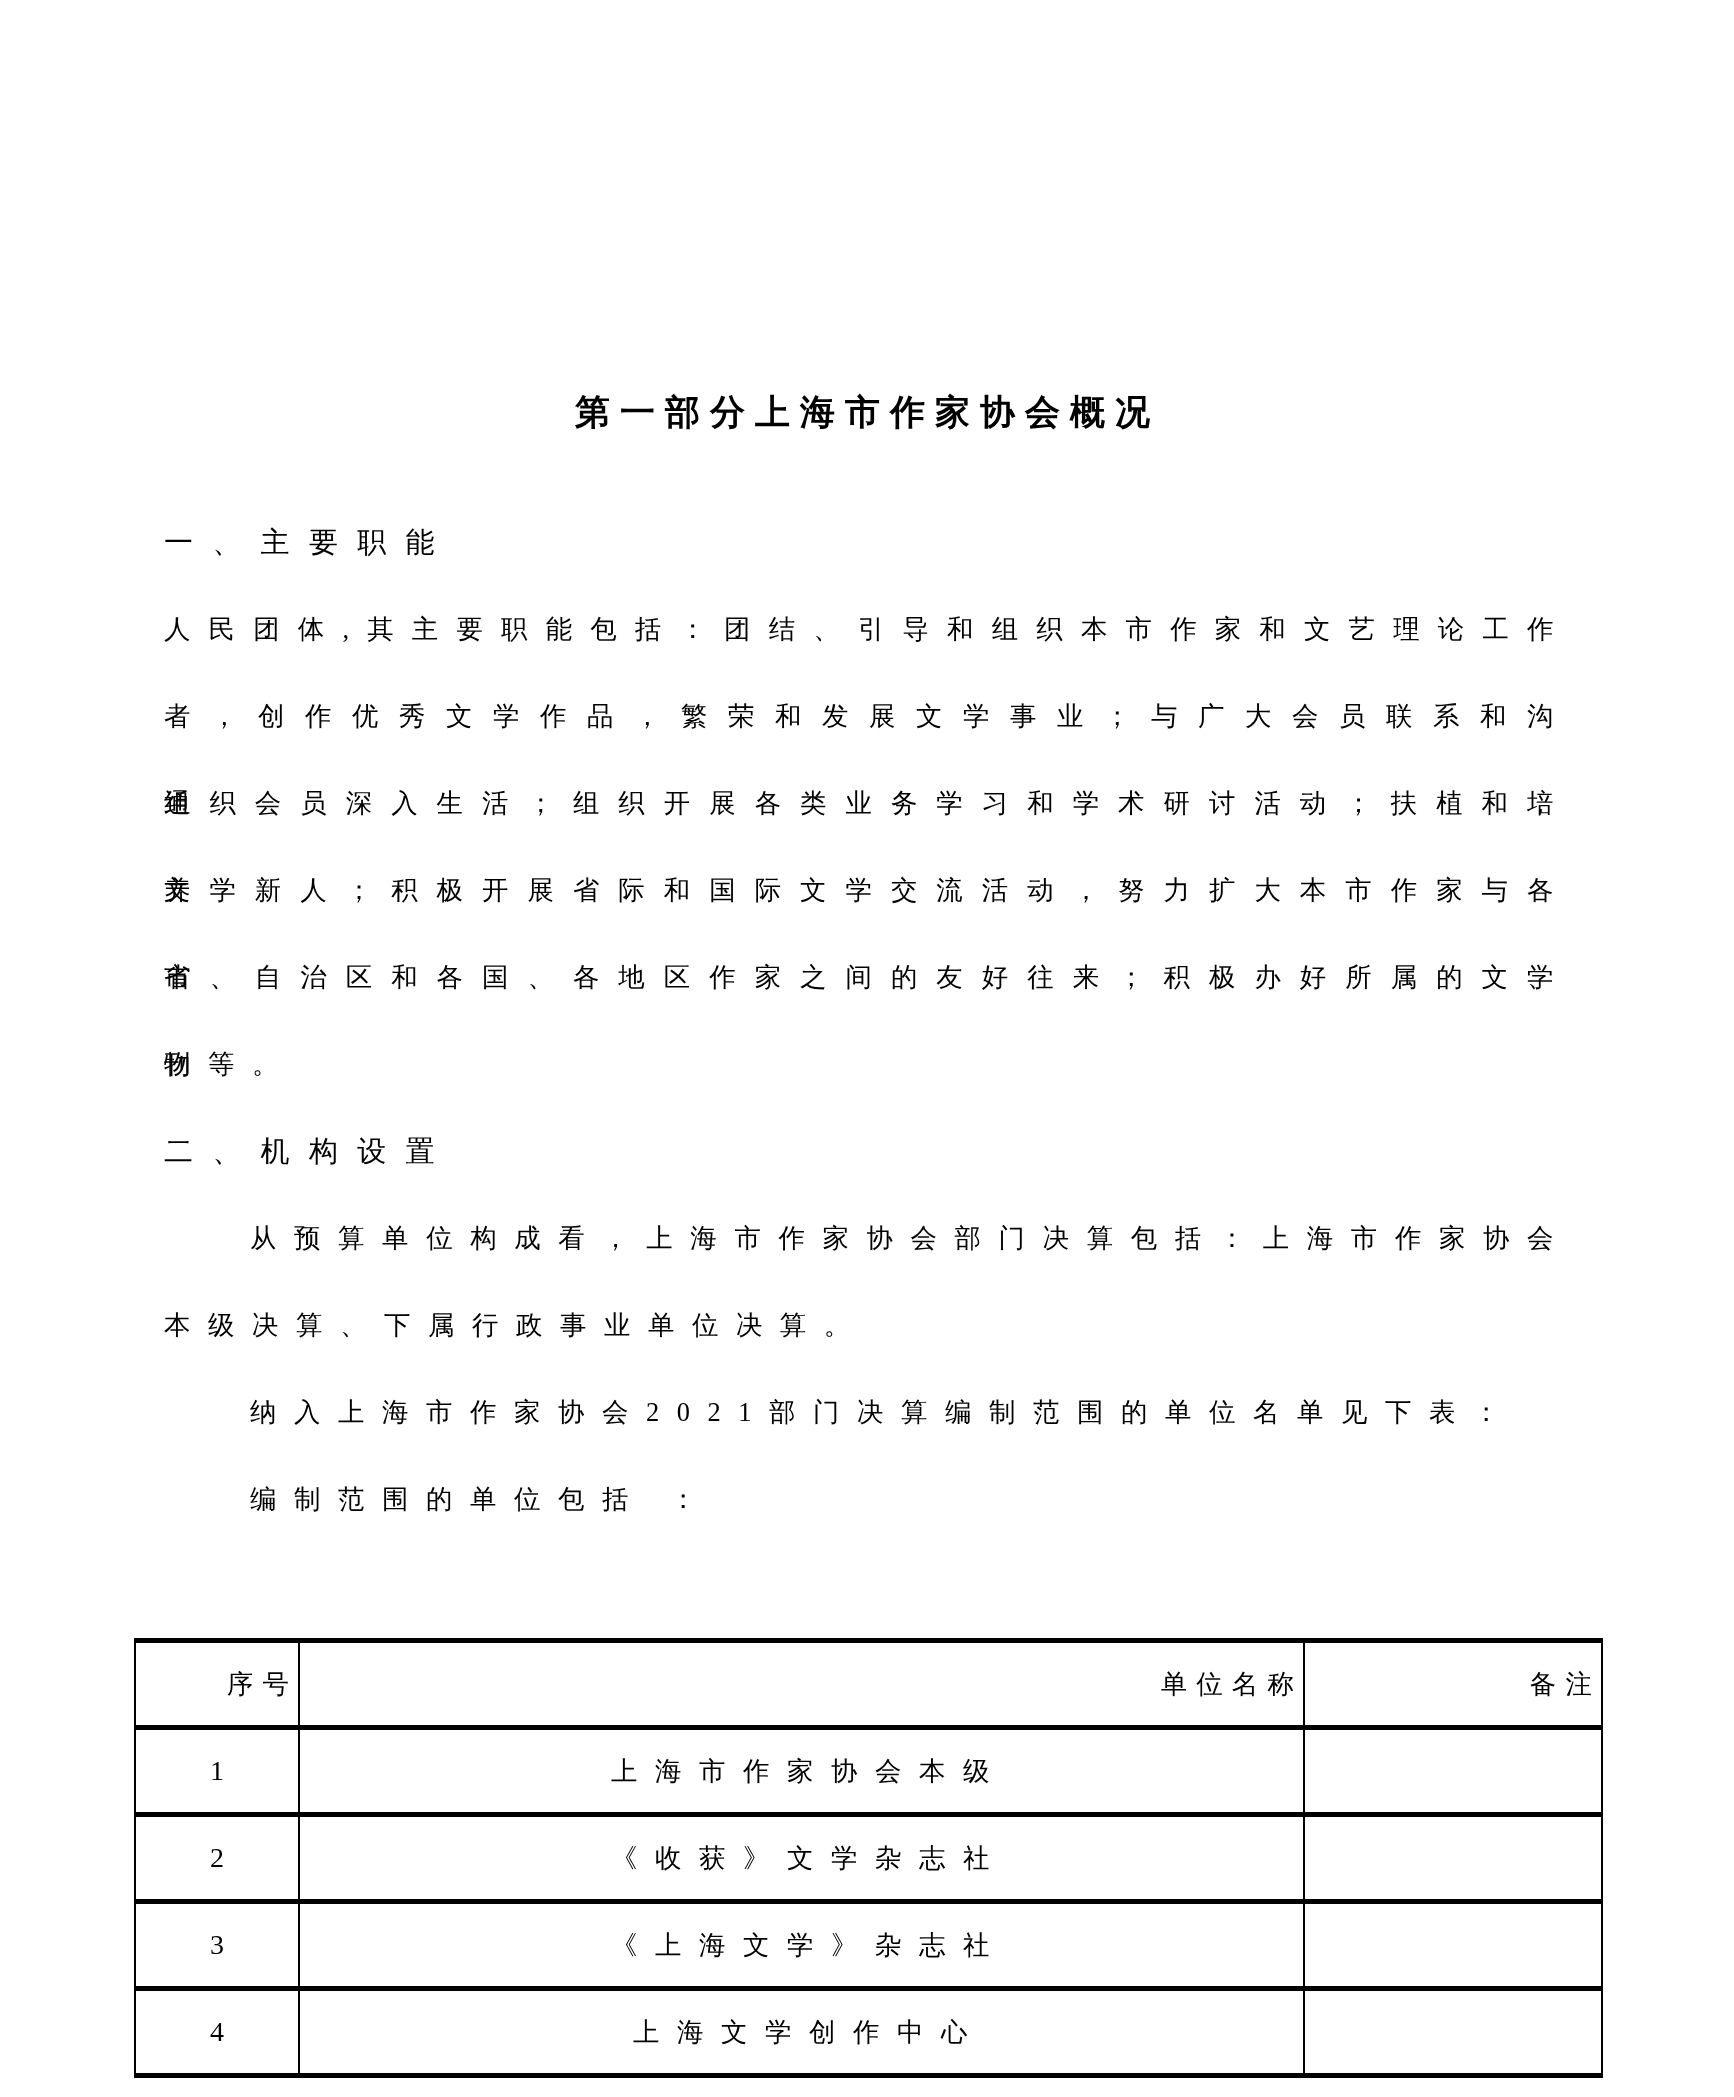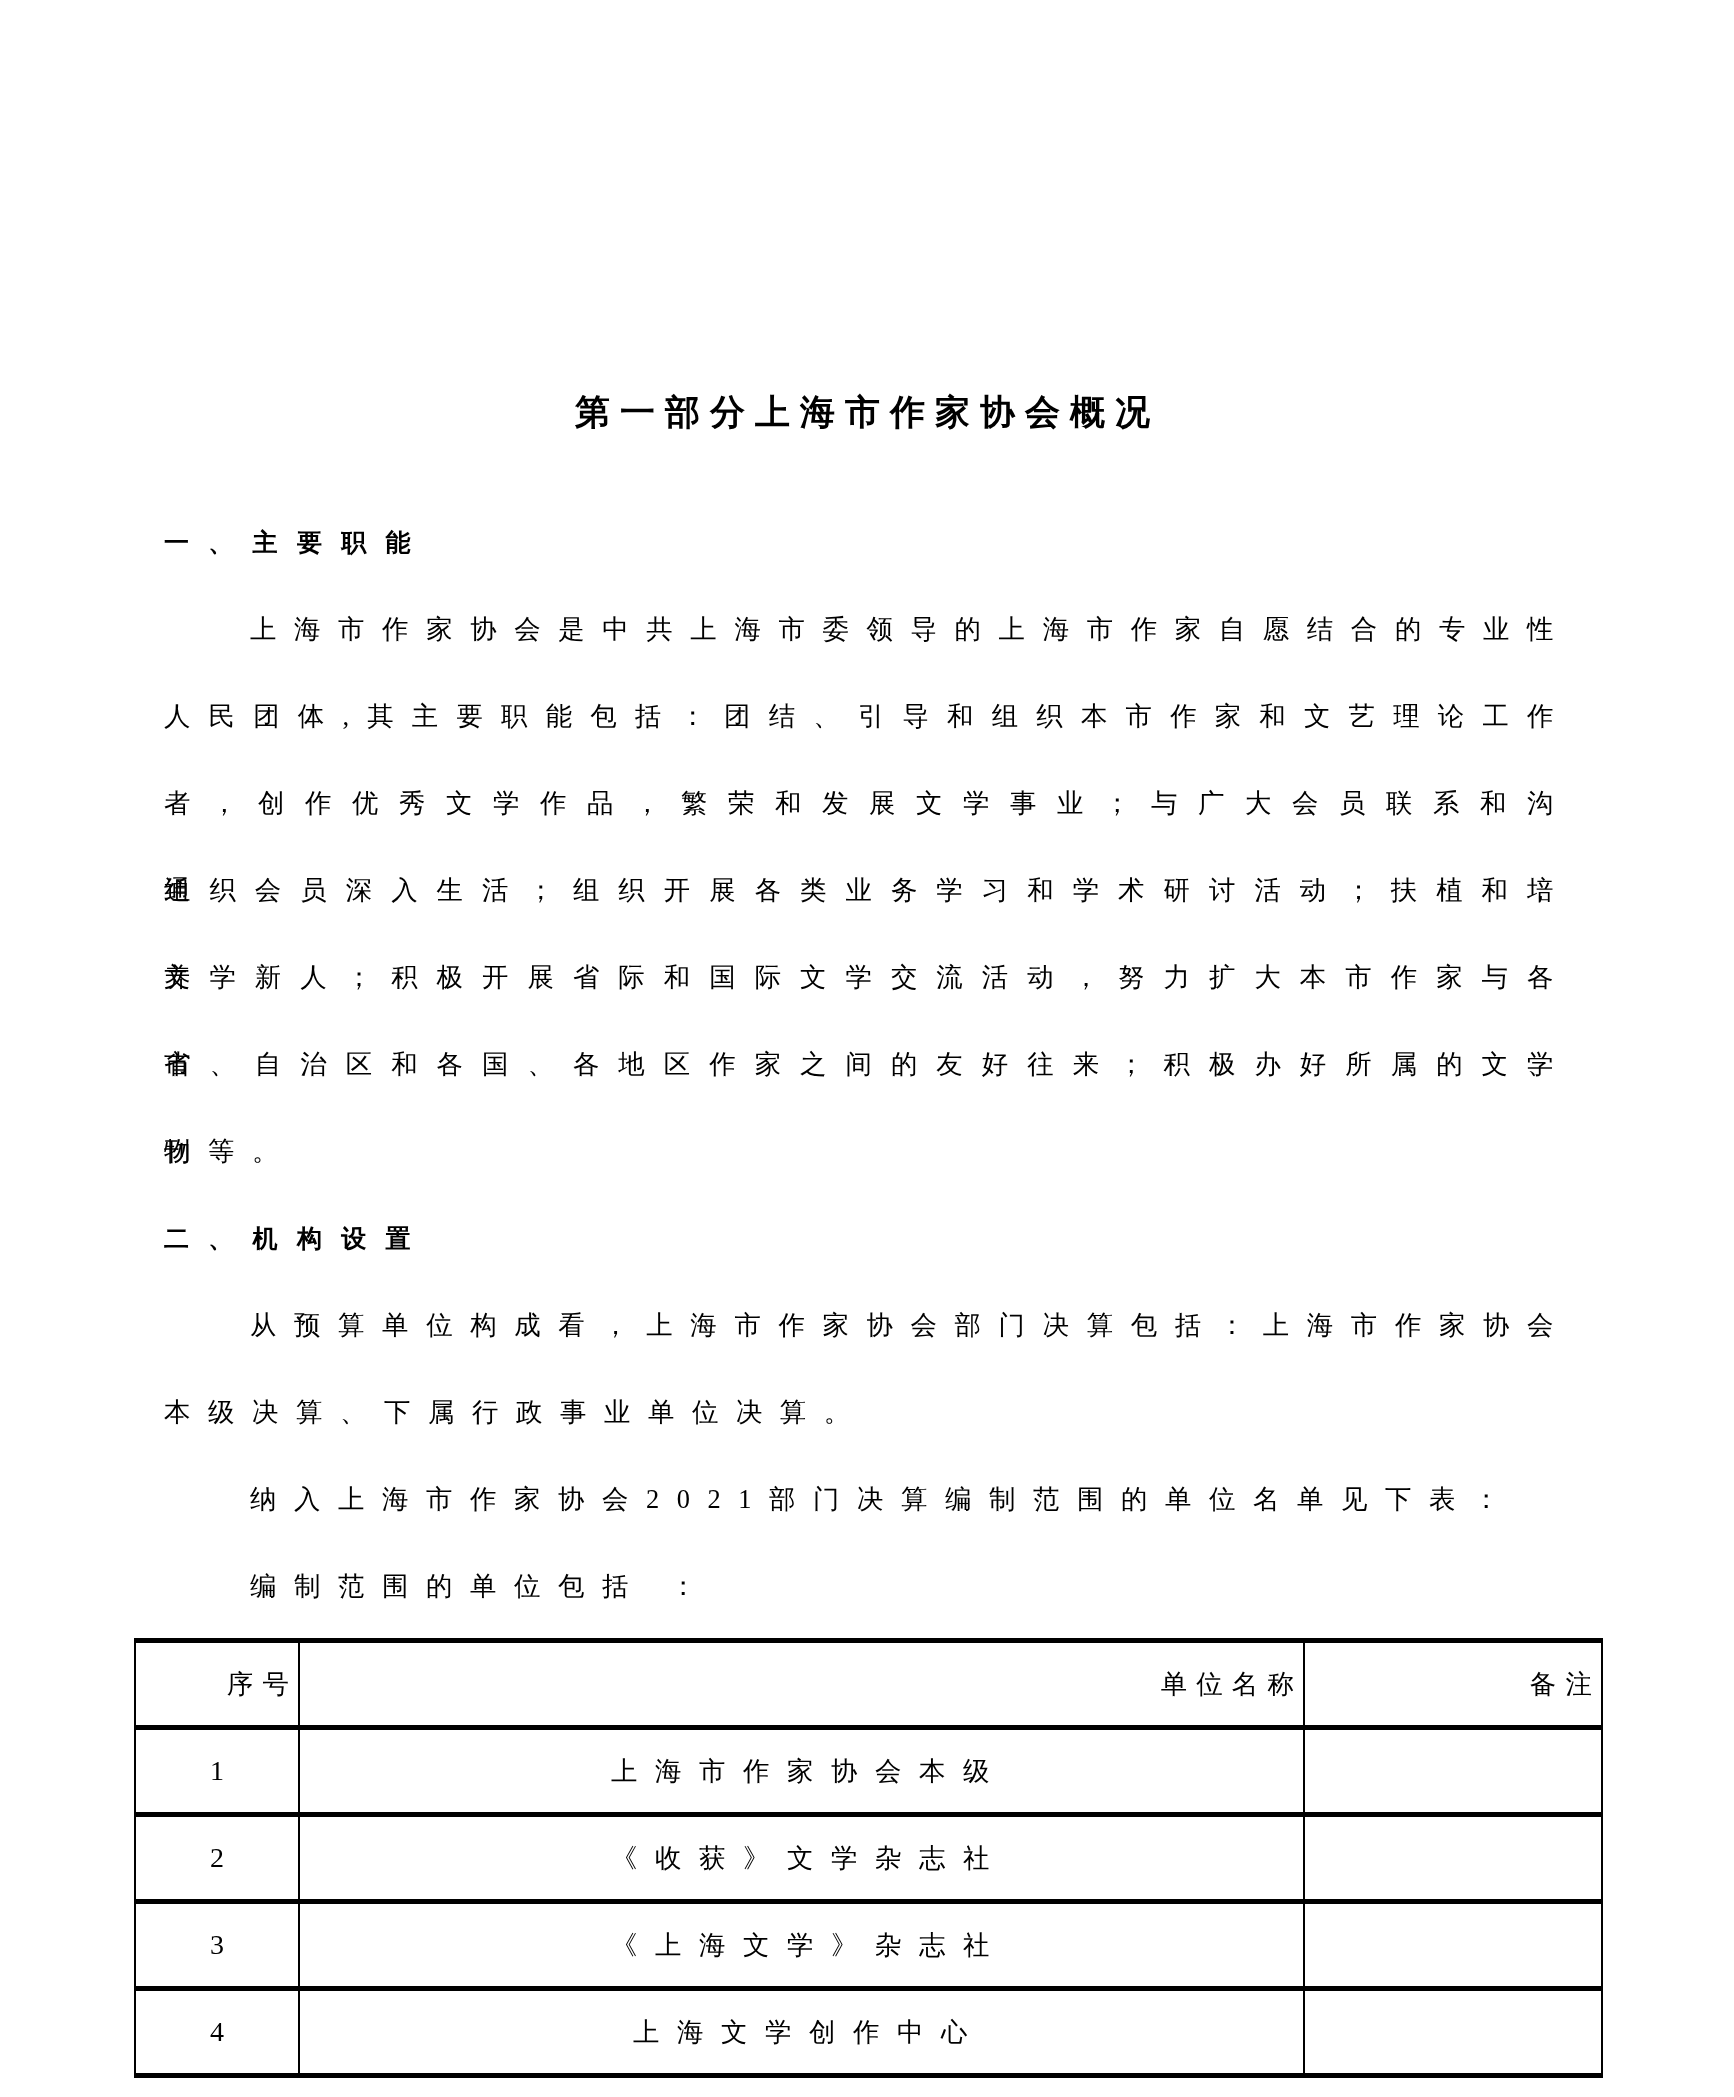--- a/index.html
+++ b/index.html
@@ -42,22 +42,22 @@
     white-space:nowrap;
   }
   .line.j{
     white-space:normal;
     text-align:justify;
     text-align-last:justify;
     text-justify:inter-character;
   }
   .line.indent{text-indent:86px;}
   .heading{
-    font-weight:bold;
-    font-size:25px;
+    font-weight:normal;
+    font-size:29px;
     letter-spacing:19.3px;
     white-space:nowrap;
   }
   
   .units-table{
     position:absolute;
     left:134px;
     top:1638px;
     width:1466px;
     border-collapse:collapse;
@@ -93,21 +93,20 @@
 <body>
 
 <div class="page">
 
   <div class="doc-title">
     <span>第一部分</span><span class="title-main">上海市作家协会概况</span>
   </div>
 
   <div class="content">
     <div class="line heading">一、主要职能</div>
-    <div class="line j indent">上海市作家协会是中共上海市委领导的上海市作家自愿结合的专业性</div>
     <div class="line j">人民团体,其主要职能包括：团结、引导和组织本市作家和文艺理论工作</div>
     <div class="line j">者，创作优秀文学作品，繁荣和发展文学事业；与广大会员联系和沟通，</div>
     <div class="line j">组织会员深入生活；组织开展各类业务学习和学术研讨活动；扶植和培养</div>
     <div class="line j">文学新人；积极开展省际和国际文学交流活动，努力扩大本市作家与各省、</div>
     <div class="line j">市、自治区和各国、各地区作家之间的友好往来；积极办好所属的文学刊</div>
     <div class="line">物等。</div>
 
     <div class="line heading">二、机构设置</div>
     <div class="line j indent">从预算单位构成看，上海市作家协会部门决算包括：上海市作家协会</div>
     <div class="line">本级决算、下属行政事业单位决算。</div>

